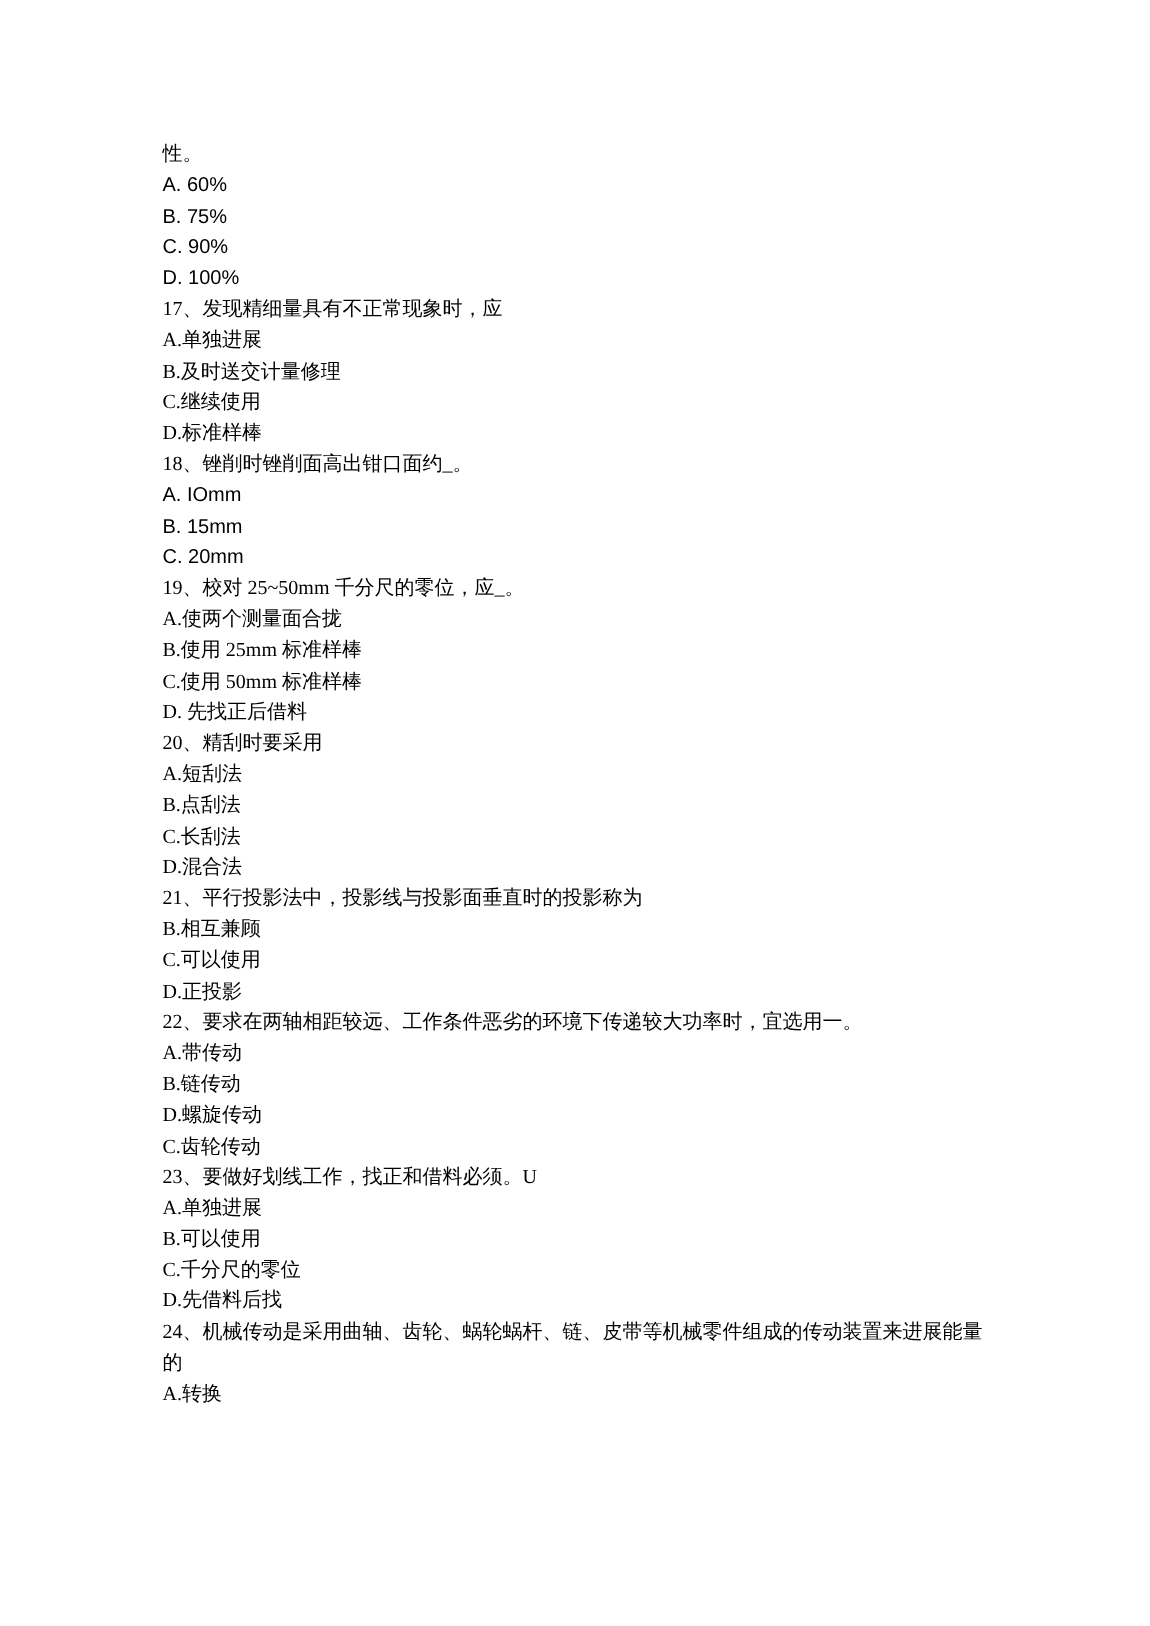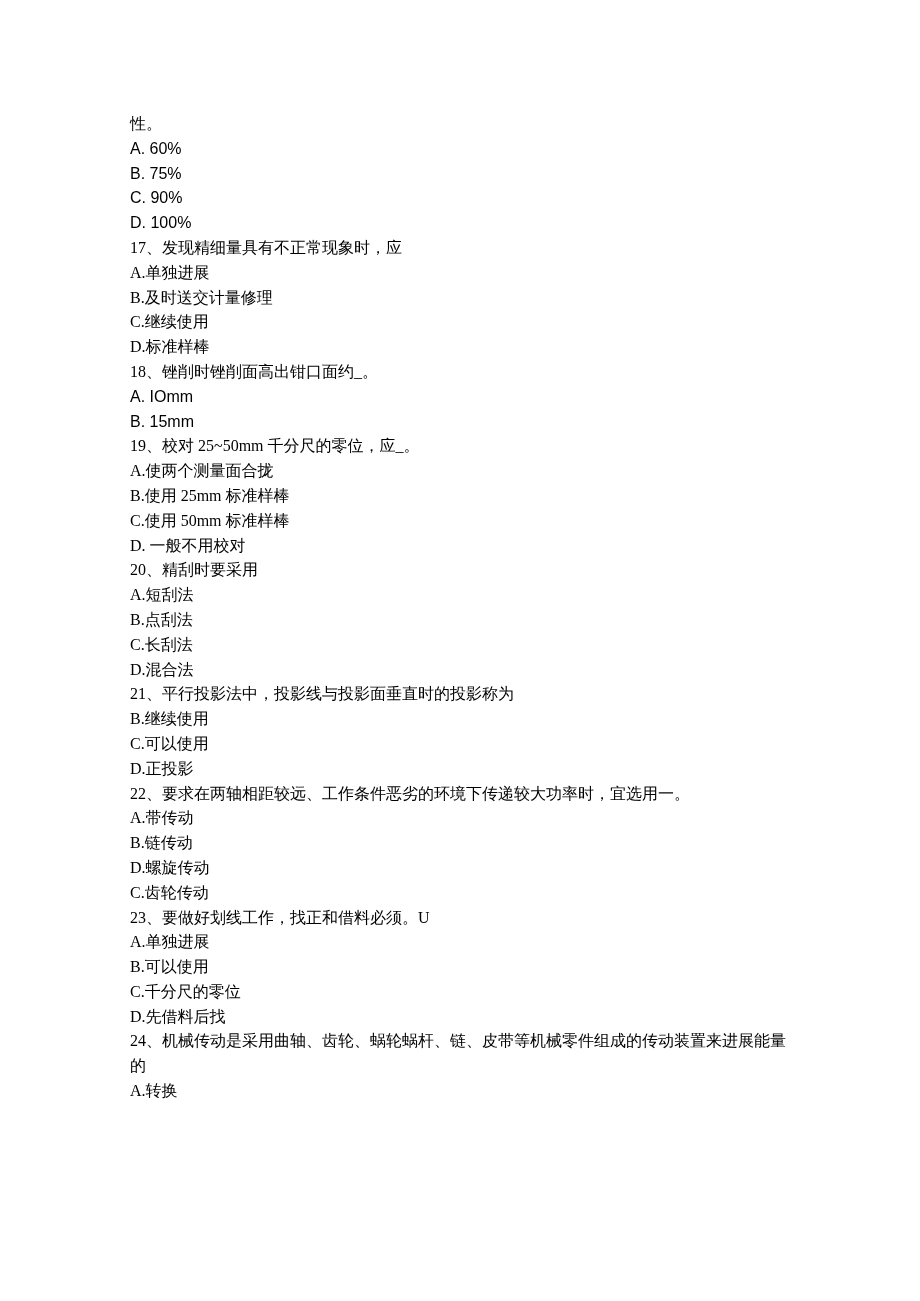--- a/index.html
+++ b/index.html
@@ -34,32 +34,33 @@
   <span class="line latin">C.   90%</span>
   <span class="line latin">D.   100%</span>
   <span class="line">17、发现精细量具有不正常现象时，应</span>
   <span class="line">A.单独进展</span>
   <span class="line">B.及时送交计量修理</span>
   <span class="line">C.继续使用</span>
   <span class="line">D.标准样棒</span>
   <span class="line">18、锉削时锉削面高出钳口面约_。</span>
   <span class="line latin">A.   IOmm</span>
   <span class="line latin">B.   15mm</span>
+  <span class="line latin">C.   20mm</span>
   <span class="line">19、校对 25~50mm 千分尺的零位，应_。</span>
   <span class="line">A.使两个测量面合拢</span>
   <span class="line">B.使用 25mm 标准样棒</span>
   <span class="line">C.使用 50mm 标准样棒</span>
-  <span class="line">D.   一般不用校对</span>
+  <span class="line">D.   先找正后借料</span>
   <span class="line">20、精刮时要采用</span>
   <span class="line">A.短刮法</span>
   <span class="line">B.点刮法</span>
   <span class="line">C.长刮法</span>
   <span class="line">D.混合法</span>
   <span class="line">21、平行投影法中，投影线与投影面垂直时的投影称为</span>
-  <span class="line">B.继续使用</span>
+  <span class="line">B.相互兼顾</span>
   <span class="line">C.可以使用</span>
   <span class="line">D.正投影</span>
   <span class="line">22、要求在两轴相距较远、工作条件恶劣的环境下传递较大功率时，宜选用一。</span>
   <span class="line">A.带传动</span>
   <span class="line">B.链传动</span>
   <span class="line">D.螺旋传动</span>
   <span class="line">C.齿轮传动</span>
   <span class="line">23、要做好划线工作，找正和借料必须。U</span>
   <span class="line">A.单独进展</span>
   <span class="line">B.可以使用</span>

